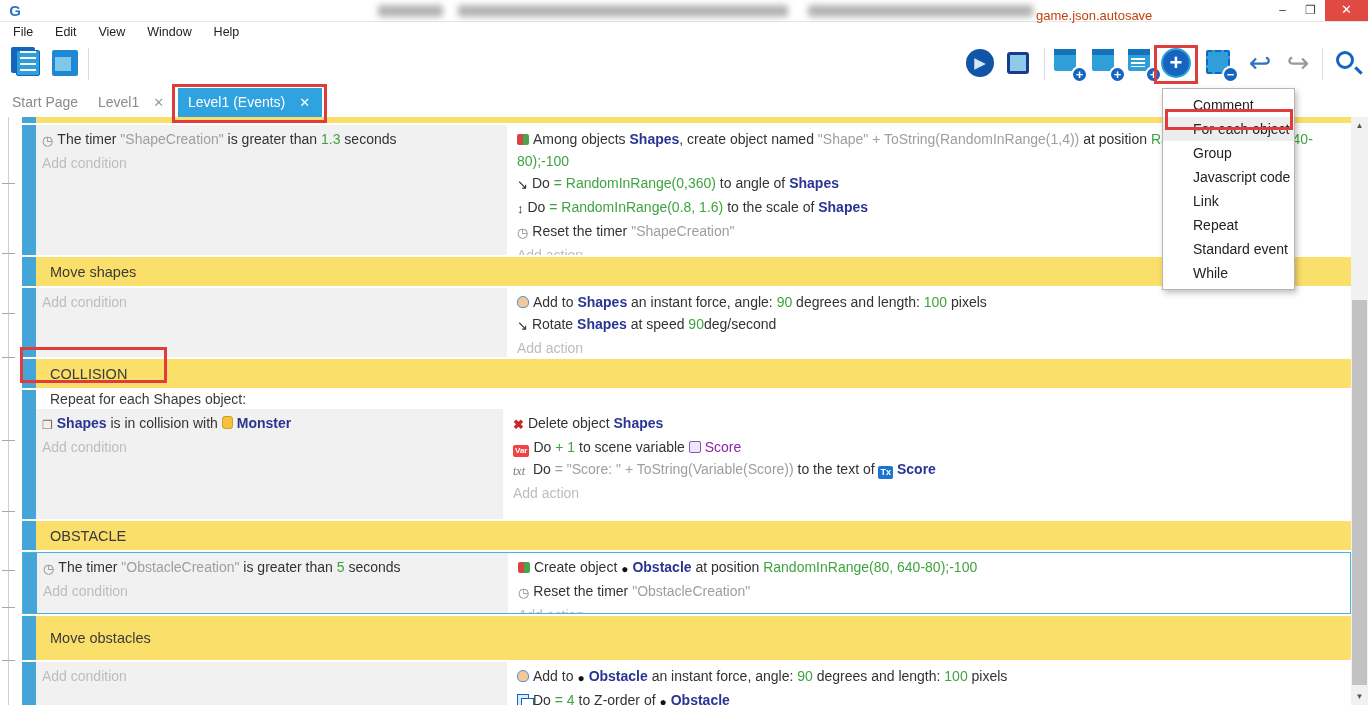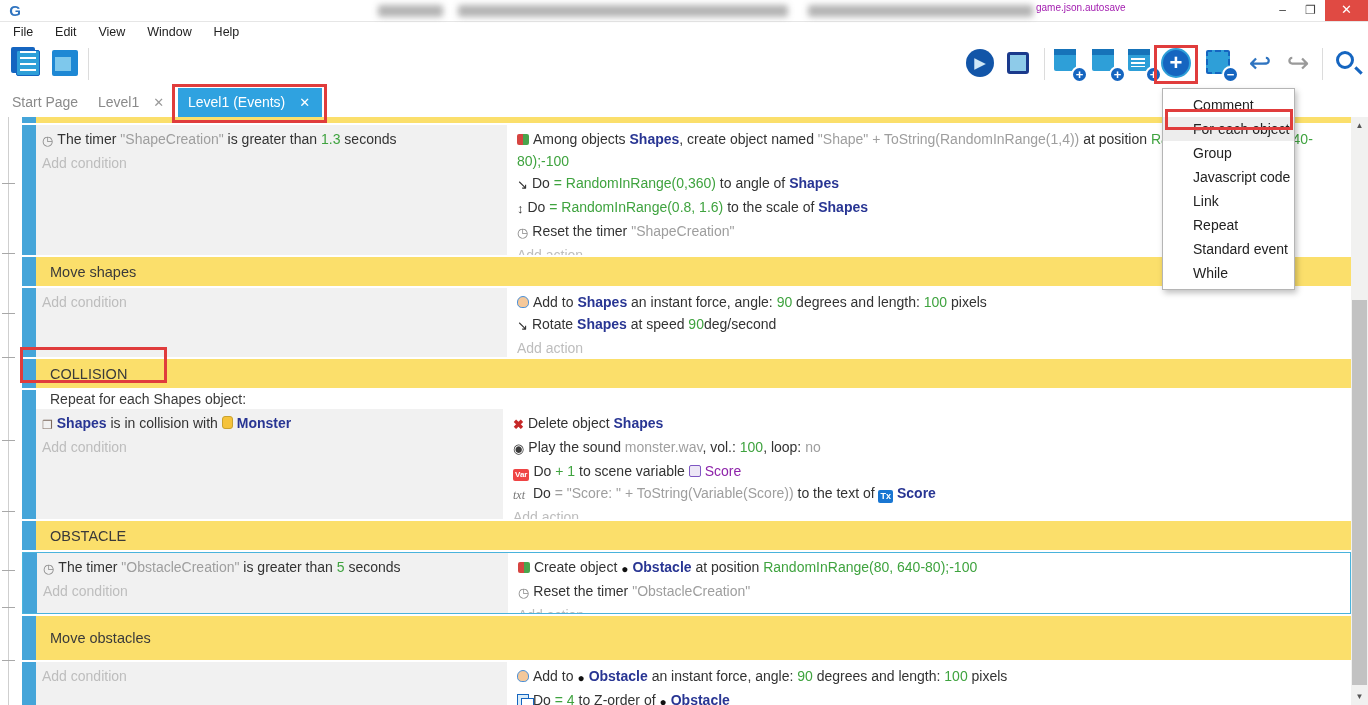--- a/index.html
+++ b/index.html
@@ -2,21 +2,21 @@
 <html><head>
 <meta charset="utf-8">
 <style>
   * { margin:0; padding:0; box-sizing:border-box; }
   html,body { width:1368px; height:705px; overflow:hidden; }
   body { font-family:"Liberation Sans", sans-serif; background:#fff; position:relative; font-size:14px; color:#333; }
 
   
   .titlebar { position:absolute; top:0; left:0; width:1368px; height:22px; background:#fff; border-bottom:1px solid #e6e6e6; }
   .app-logo { position:absolute; left:6px; top:2px; width:18px; height:18px; color:#2f74c0; font-weight:bold; font-size:15px; line-height:18px; text-align:center; }
-  .title-text { position:absolute; left:1036px; top:2px; font-size:10px; color:#a21caf; }
+  .title-text { position:absolute; left:1036px; top:8px; font-size:13px; color:#c2410c; }
   .blurbar { position:absolute; top:5px; height:12px; background:#9b9b9b; filter:blur(3px); border-radius:2px; opacity:.75; }
   .b1{ left:378px; width:65px; } .b2{ left:458px; width:330px; } .b3{ left:808px; width:225px; }
   .winbtn { position:absolute; top:0; width:29px; height:21px; text-align:center; line-height:20px; font-size:12px; color:#444; }
   .btn-min{ left:1268px; } .btn-max{ left:1296px; }
   .btn-close{ left:1325px; width:43px; background:#e04a43; color:#fff; font-size:13px; }
 
   
   .menubar { position:absolute; top:23px; left:0; width:1104px; height:19px; background:#fff; }
   .menubar span { display:inline-block; margin-left:8px; padding:2px 5px; font-size:12.5px; color:#222; }
 
@@ -247,21 +247,20 @@
       <div class="bar"></div>
       <div class="fe-wrap">
         <div class="fe-head">Repeat for each Shapes object:</div>
         <div class="fe-body">
           <div class="cond" style="width:471px; flex:0 0 471px; min-height:110px;">
               <div class="line"><span class="icon i-shapes">❐</span><span class="t-obj">Shapes</span><span class="t-k"> is in collision with </span><span class="icon i-monster"></span><span class="t-obj">Monster</span></div>
               <div class="line ph">Add condition</div>
             </div>
           <div class="act">
               <div class="line"><span class="icon i-delete">✖</span><span class="t-k">Delete object </span><span class="t-obj">Shapes</span></div>
-              <div class="line"><span class="icon i-sound">◉</span><span class="t-k">Play the sound </span><span class="t-g">monster.wav</span><span class="t-k">, vol.: </span><span class="t-grn">100</span><span class="t-k">, loop: </span><span class="t-g">no</span></div>
               <div class="line"><span class="icon i-var">Var</span><span class="t-k">Do </span><span class="t-grn">+ 1</span><span class="t-k"> to scene variable </span><span class="icon i-scene-variable"></span><span class="t-pur">Score</span></div>
               <div class="line"><span class="icon i-txt">txt</span><span class="t-k"> Do </span><span class="t-g">= "Score: " + ToString(Variable(Score))</span><span class="t-k"> to the text of </span><span class="icon i-text-object">Tx</span><span class="t-obj">Score</span></div>
               <div class="line ph">Add action</div>
             </div>
         </div>
       </div>
     </div>
 
     <div class="row comment" style="height:29px;">
       <div class="bar"></div>

